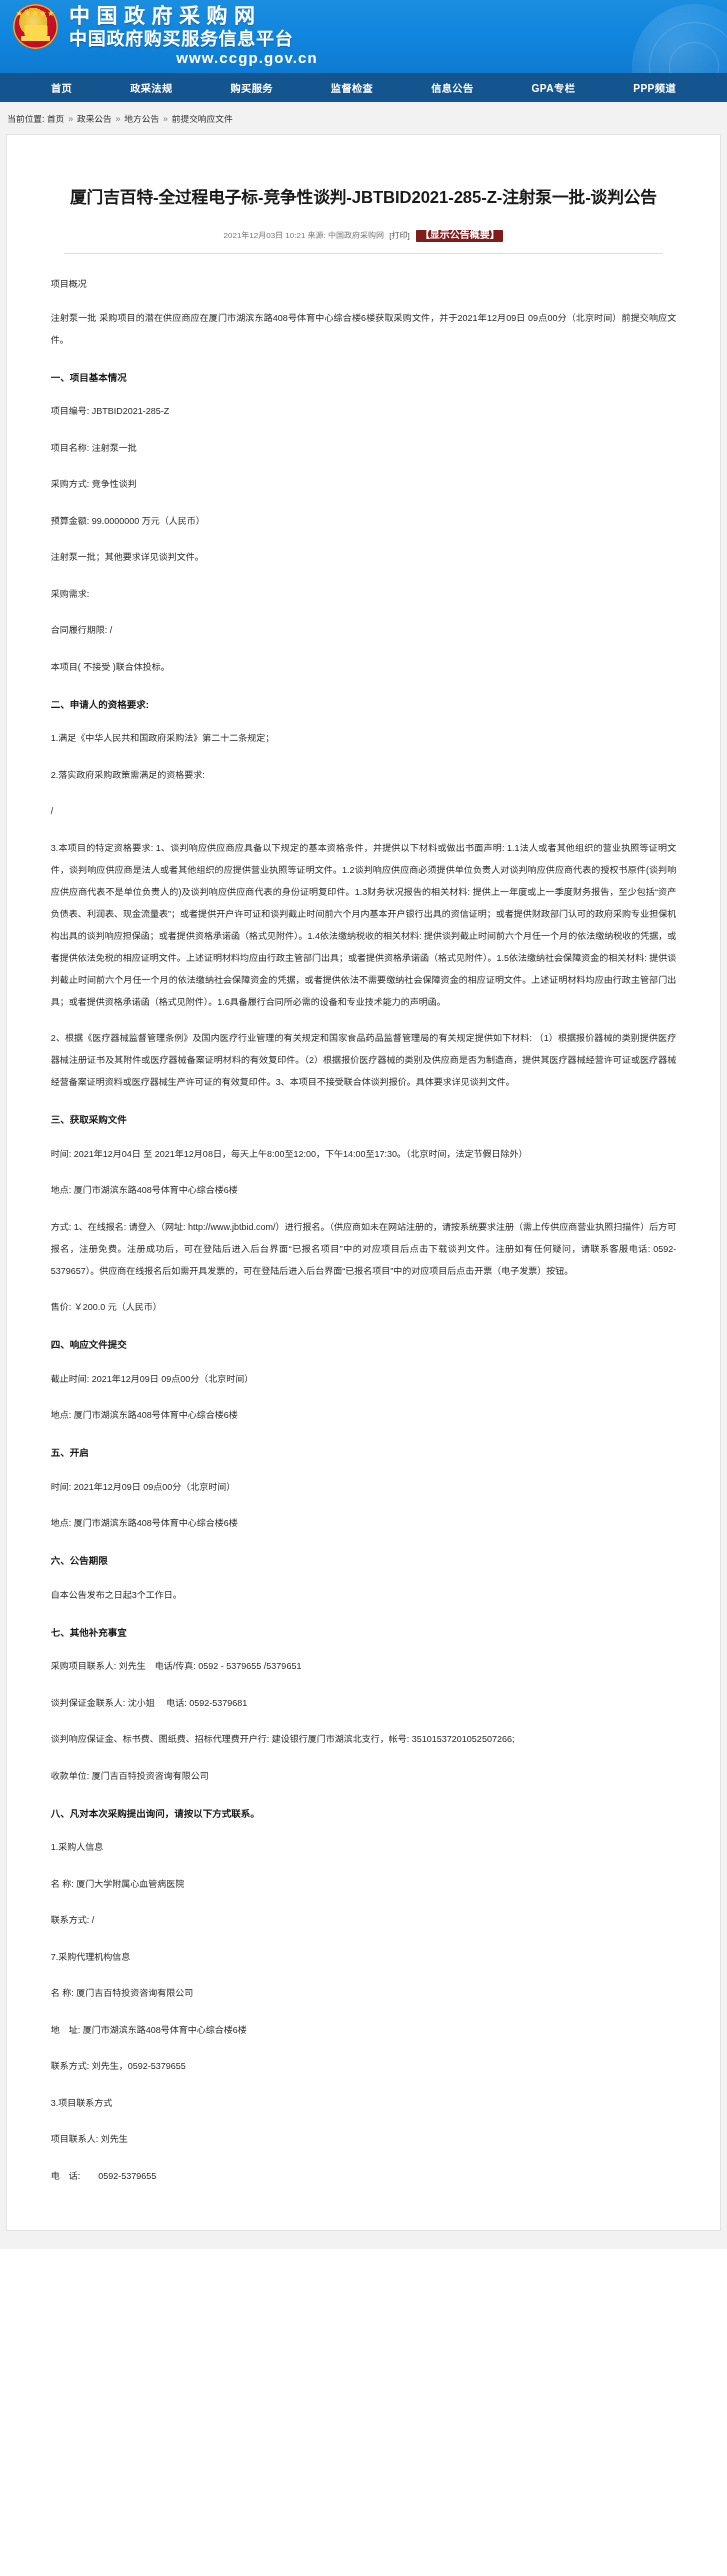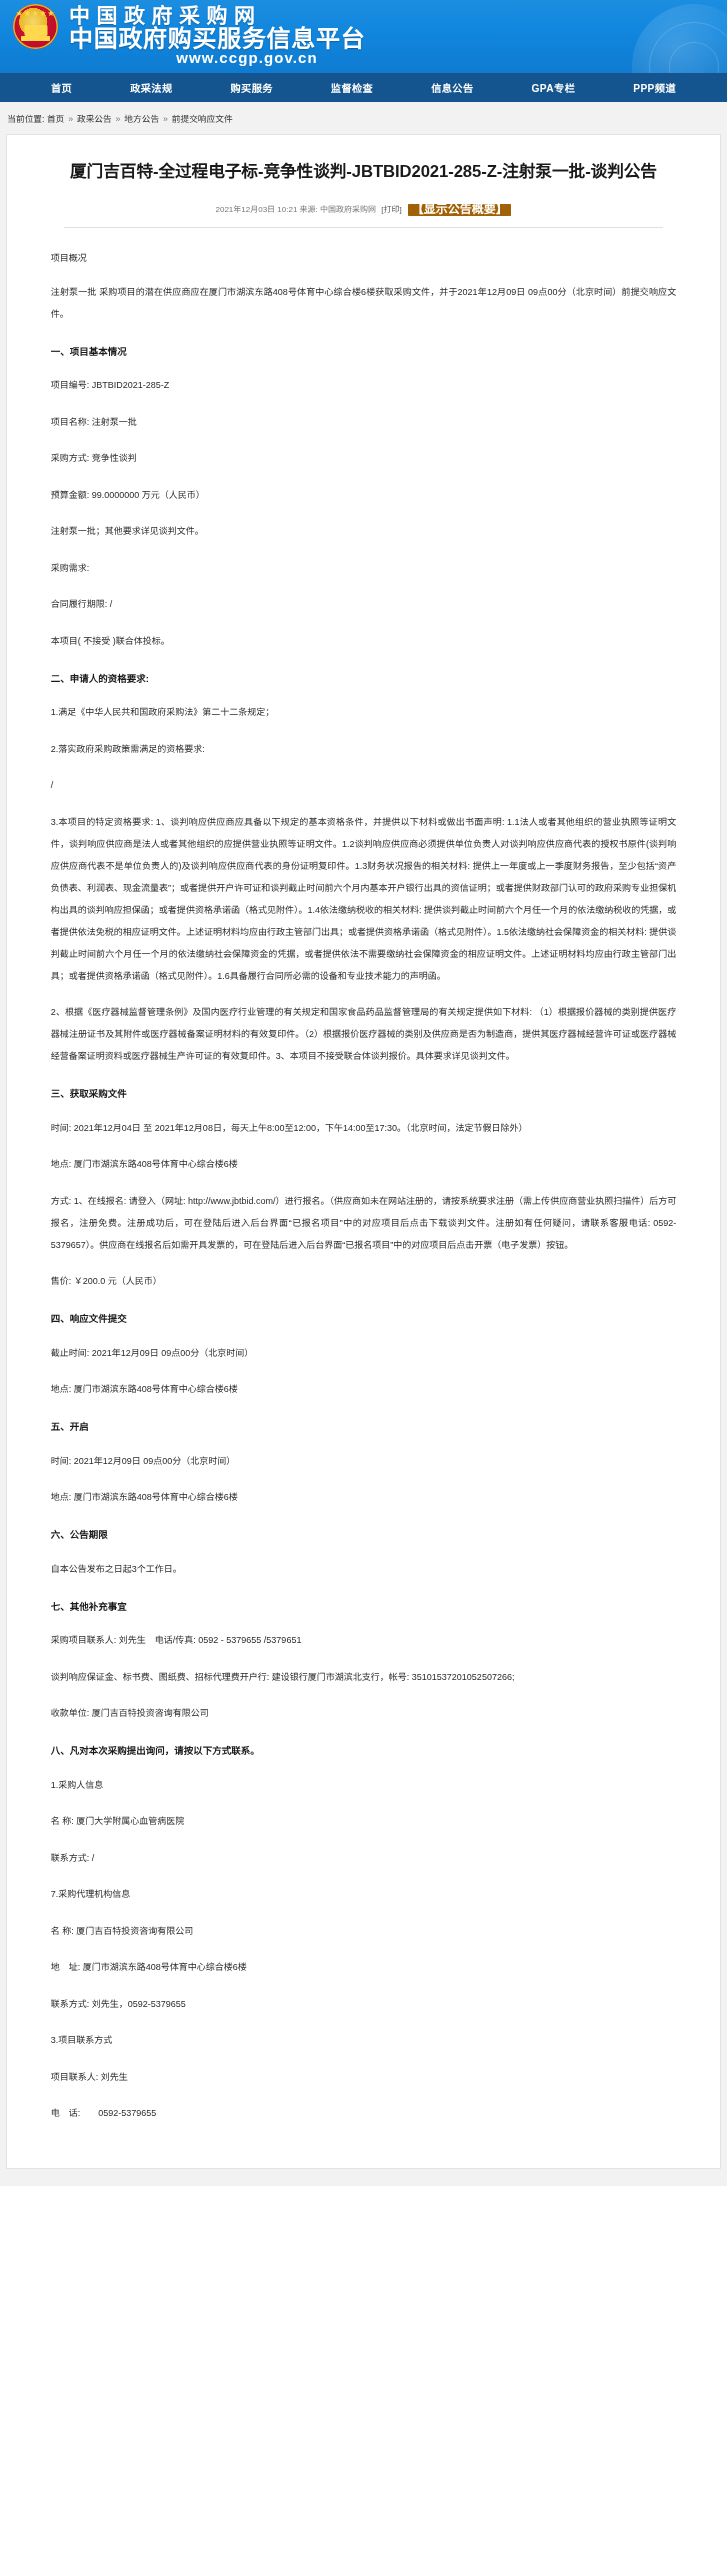--- a/index.html
+++ b/index.html
@@ -53,21 +53,21 @@
     bottom: -5.1px; width: 29px; height: 5.1px; background: #ffd84d; border-radius: 0.7px;
   }
 
   .brand-wrap { position: absolute; left: 69px; top: 2.9px; }
   .brand-line1 {
     color: #fff; font-size: 21px; font-weight: bold;
     letter-spacing: 6.5px; line-height: 25px;
     text-shadow: 0 0.7px 1.5px rgba(0,0,0,.25);
   }
   .brand-line2 {
-    color: #fff; font-size: 24px; font-weight: bold;
+    color: #fff; font-size: 18px; font-weight: bold;
     letter-spacing: 0.7px; line-height: 22px;
     text-shadow: 0 0.7px 1.5px rgba(0,0,0,.25);
   }
   .brand-url {
     color: #fff; font-size: 15px; font-weight: bold;
     letter-spacing: 1.1px; line-height: 14.5px; margin-top: 0.7px;
     text-align: center; width: 356px;
   }
 
   
@@ -105,37 +105,37 @@
     background: #ffffff;
     border: 0.7px solid #e3e3e3;
     padding: 19px 28px 29px 28px;
   }
   .article-title {
     font-size: 16.7px;
     font-weight: bold;
     color: #1a1a1a;
     text-align: center;
     line-height: 25px;
-    margin: 5px 0 19px 0;
+    margin: 31px 0 19px 0;
     letter-spacing: -0.1px;
   }
   .article-meta {
     text-align: center;
     font-size: 8px;
     color: #777;
     padding-bottom: 11.6px;
     border-bottom: 0.7px solid #e0e0e0;
     margin: 0 29px 0 29px;
   }
   .article-meta .print-link { color: #555; text-decoration: none; margin-left: 2.9px; }
   .summary-badge {
     display: inline-block;
-    background: #a16207;
+    background: #7f1d1d;
     color: #ffffff;
-    font-size: 12px;
+    font-size: 10px;
     font-weight: bold;
     padding: 1.5px 3.6px;
     margin-left: 4.4px;
     border-radius: 0.7px;
     line-height: 8.7px;
     vertical-align: middle;
     cursor: pointer;
   }
 
   
@@ -235,20 +235,21 @@
 
       <h3>五、开启</h3>
       <p>时间: 2021年12月09日 09点00分（北京时间）</p>
       <p>地点: 厦门市湖滨东路408号体育中心综合楼6楼</p>
 
       <h3>六、公告期限</h3>
       <p>自本公告发布之日起3个工作日。</p>
 
       <h3>七、其他补充事宜</h3>
       <p>采购项目联系人: 刘先生　电话/传真: 0592 - 5379655 /5379651</p>
+      <p>谈判保证金联系人: 沈小姐　 电话: 0592-5379681</p>
       <p class="para-block">谈判响应保证金、标书费、图纸费、招标代理费开户行: 建设银行厦门市湖滨北支行，帐号: 35101537201052507266;</p>
       <p>收款单位: 厦门吉百特投资咨询有限公司</p>
 
       <h3>八、凡对本次采购提出询问，请按以下方式联系。</h3>
 
       <p>1.采购人信息</p>
       <p>名 称: 厦门大学附属心血管病医院</p>
       <p>联系方式: /</p>
 
       <p>7.采购代理机构信息</p>

